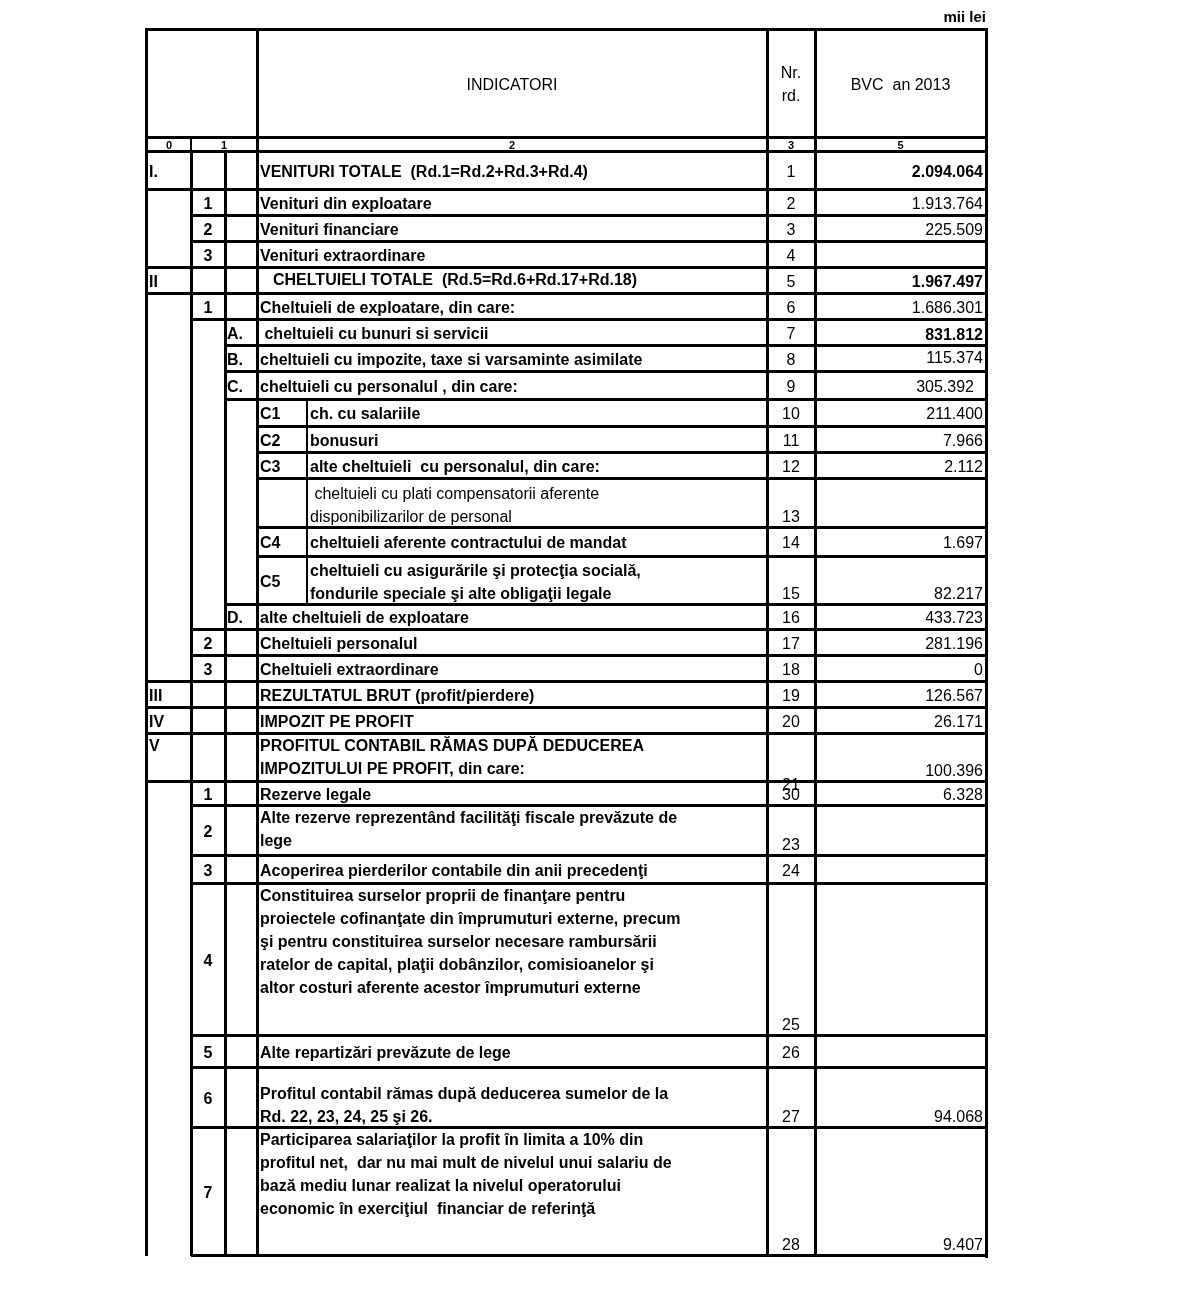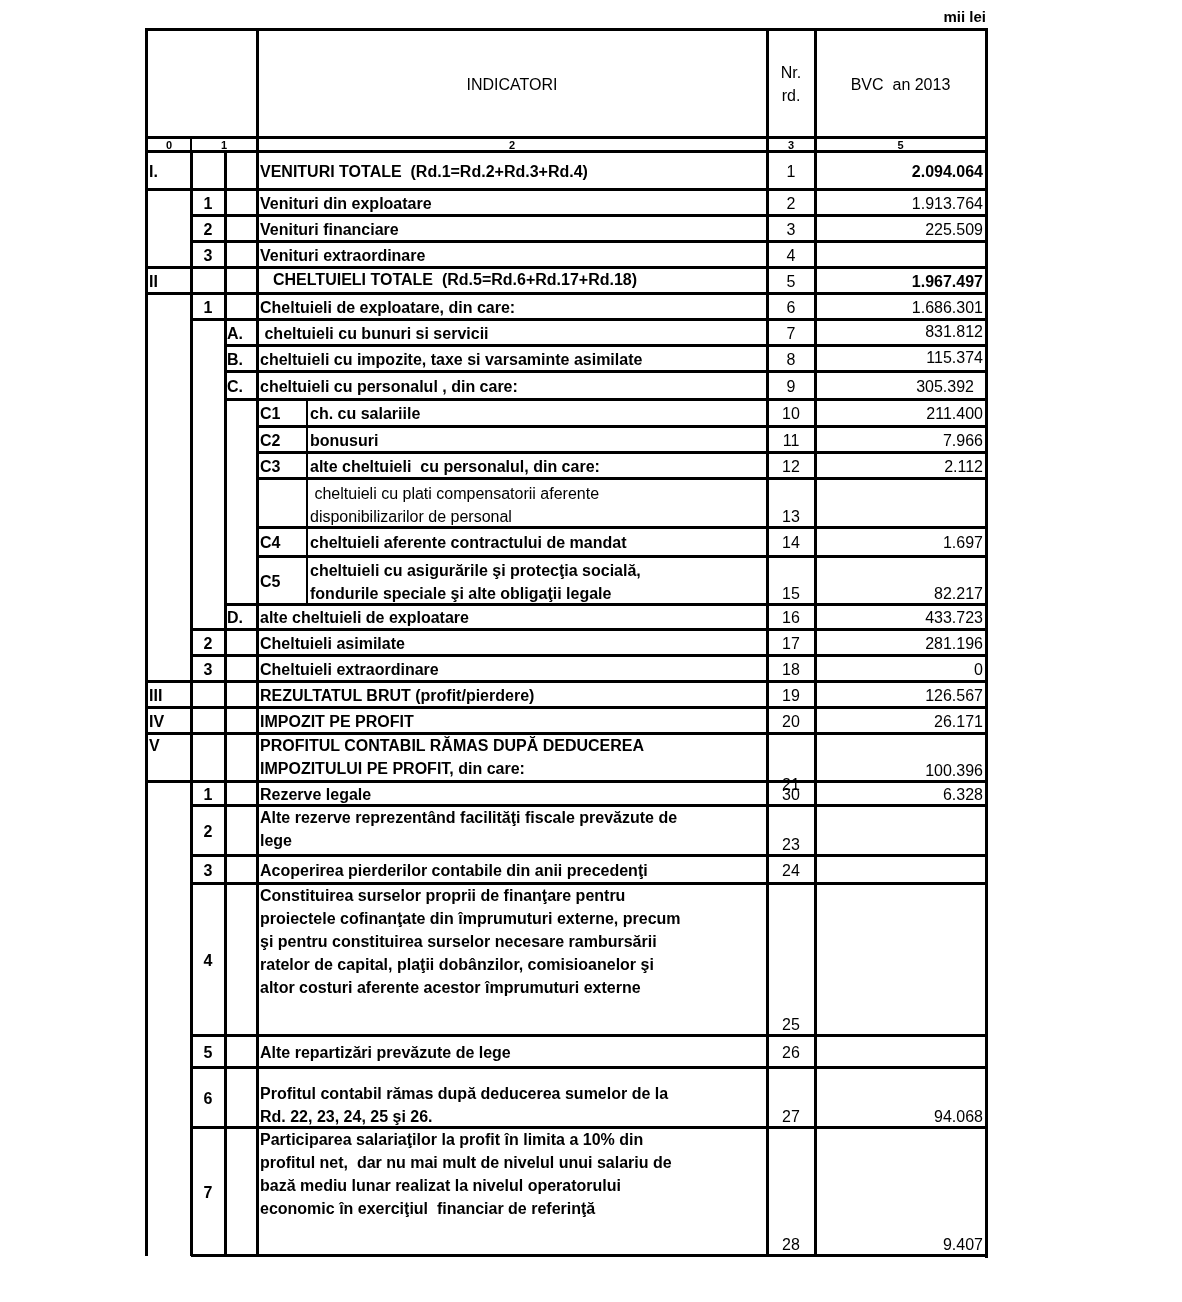--- a/index.html
+++ b/index.html
@@ -99,21 +99,21 @@
     <div class="t num" style="left: 815px; top: 294px; width: 168px; height: 26px; display: flex; flex-direction: column; justify-content: center;"><span>1.686.301</span></div>
     <div class="ln" style="left: 225px; top: 344px; width: 761px; height: 3px;"></div>
     <div class="ln" style="left: 190px; top: 320px; width: 3px; height: 26px;"></div>
     <div class="ln" style="left: 224px; top: 320px; width: 3px; height: 26px;"></div>
     <div class="ln" style="left: 256px; top: 320px; width: 3px; height: 26px;"></div>
     <div class="ln" style="left: 766px; top: 320px; width: 3px; height: 26px;"></div>
     <div class="ln" style="left: 814px; top: 320px; width: 3px; height: 26px;"></div>
     <div class="t b" style="left: 227px; top: 320px; width: 29px; height: 26px; display: flex; flex-direction: column; justify-content: center;"><span>A.</span></div>
     <div class="t b" style="left: 260px; top: 320px; width: 504px; height: 26px; display: flex; flex-direction: column; justify-content: center;"><span> cheltuieli cu bunuri si servicii</span></div>
     <div class="t ctr" style="left: 767px; top: 320px; width: 48px; height: 26px; display: flex; flex-direction: column; justify-content: center;"><span>7</span></div>
-    <div class="t num" style="left: 815px; top: 320px; width: 168px; height: 26px; display: flex; flex-direction: column; justify-content: flex-start;"><span>831.812</span></div>
+    <div class="t num" style="left: 815px; top: 320px; width: 168px; height: 26px; display: flex; flex-direction: column; justify-content: flex-end; font-weight: bold;"><span>831.812</span></div>
     <div class="ln" style="left: 225px; top: 370px; width: 761px; height: 3px;"></div>
     <div class="ln" style="left: 190px; top: 346px; width: 3px; height: 26px;"></div>
     <div class="ln" style="left: 224px; top: 346px; width: 3px; height: 26px;"></div>
     <div class="ln" style="left: 256px; top: 346px; width: 3px; height: 26px;"></div>
     <div class="ln" style="left: 766px; top: 346px; width: 3px; height: 26px;"></div>
     <div class="ln" style="left: 814px; top: 346px; width: 3px; height: 26px;"></div>
     <div class="t b" style="left: 227px; top: 346px; width: 29px; height: 26px; display: flex; flex-direction: column; justify-content: center;"><span>B.</span></div>
     <div class="t b" style="left: 260px; top: 346px; width: 504px; height: 26px; display: flex; flex-direction: column; justify-content: center;"><span>cheltuieli cu impozite, taxe si varsaminte asimilate</span></div>
     <div class="t ctr" style="left: 767px; top: 346px; width: 48px; height: 26px; display: flex; flex-direction: column; justify-content: center;"><span>8</span></div>
     <div class="t num" style="left: 815px; top: 346px; width: 168px; height: 26px; display: flex; flex-direction: column; justify-content: flex-start;"><span>115.374</span></div>
@@ -204,21 +204,21 @@
     <div class="t b" style="left: 260px; top: 605px; width: 504px; height: 25px; display: flex; flex-direction: column; justify-content: center;"><span>alte cheltuieli de exploatare</span></div>
     <div class="t ctr" style="left: 767px; top: 605px; width: 48px; height: 25px; display: flex; flex-direction: column; justify-content: center;"><span>16</span></div>
     <div class="t num" style="left: 815px; top: 605px; width: 168px; height: 25px; display: flex; flex-direction: column; justify-content: center;"><span>433.723</span></div>
     <div class="ln" style="left: 191px; top: 654px; width: 795px; height: 3px;"></div>
     <div class="ln" style="left: 190px; top: 630px; width: 3px; height: 26px;"></div>
     <div class="ln" style="left: 224px; top: 630px; width: 3px; height: 26px;"></div>
     <div class="ln" style="left: 256px; top: 630px; width: 3px; height: 26px;"></div>
     <div class="ln" style="left: 766px; top: 630px; width: 3px; height: 26px;"></div>
     <div class="ln" style="left: 814px; top: 630px; width: 3px; height: 26px;"></div>
     <div class="t b ctr" style="left: 191px; top: 630px; width: 34px; height: 26px; display: flex; flex-direction: column; justify-content: center;"><span>2</span></div>
-    <div class="t b" style="left: 260px; top: 630px; width: 504px; height: 26px; display: flex; flex-direction: column; justify-content: center;"><span>Cheltuieli asimilate</span></div>
+    <div class="t b" style="left: 260px; top: 630px; width: 504px; height: 26px; display: flex; flex-direction: column; justify-content: center;"><span>Cheltuieli personalul</span></div>
     <div class="t ctr" style="left: 767px; top: 630px; width: 48px; height: 26px; display: flex; flex-direction: column; justify-content: center;"><span>17</span></div>
     <div class="t num" style="left: 815px; top: 630px; width: 168px; height: 26px; display: flex; flex-direction: column; justify-content: center;"><span>281.196</span></div>
     <div class="ln" style="left: 147px; top: 680px; width: 839px; height: 3px;"></div>
     <div class="ln" style="left: 190px; top: 656px; width: 3px; height: 26px;"></div>
     <div class="ln" style="left: 224px; top: 656px; width: 3px; height: 26px;"></div>
     <div class="ln" style="left: 256px; top: 656px; width: 3px; height: 26px;"></div>
     <div class="ln" style="left: 766px; top: 656px; width: 3px; height: 26px;"></div>
     <div class="ln" style="left: 814px; top: 656px; width: 3px; height: 26px;"></div>
     <div class="t b ctr" style="left: 191px; top: 656px; width: 34px; height: 26px; display: flex; flex-direction: column; justify-content: center;"><span>3</span></div>
     <div class="t b" style="left: 260px; top: 656px; width: 504px; height: 26px; display: flex; flex-direction: column; justify-content: center;"><span>Cheltuieli extraordinare</span></div>

